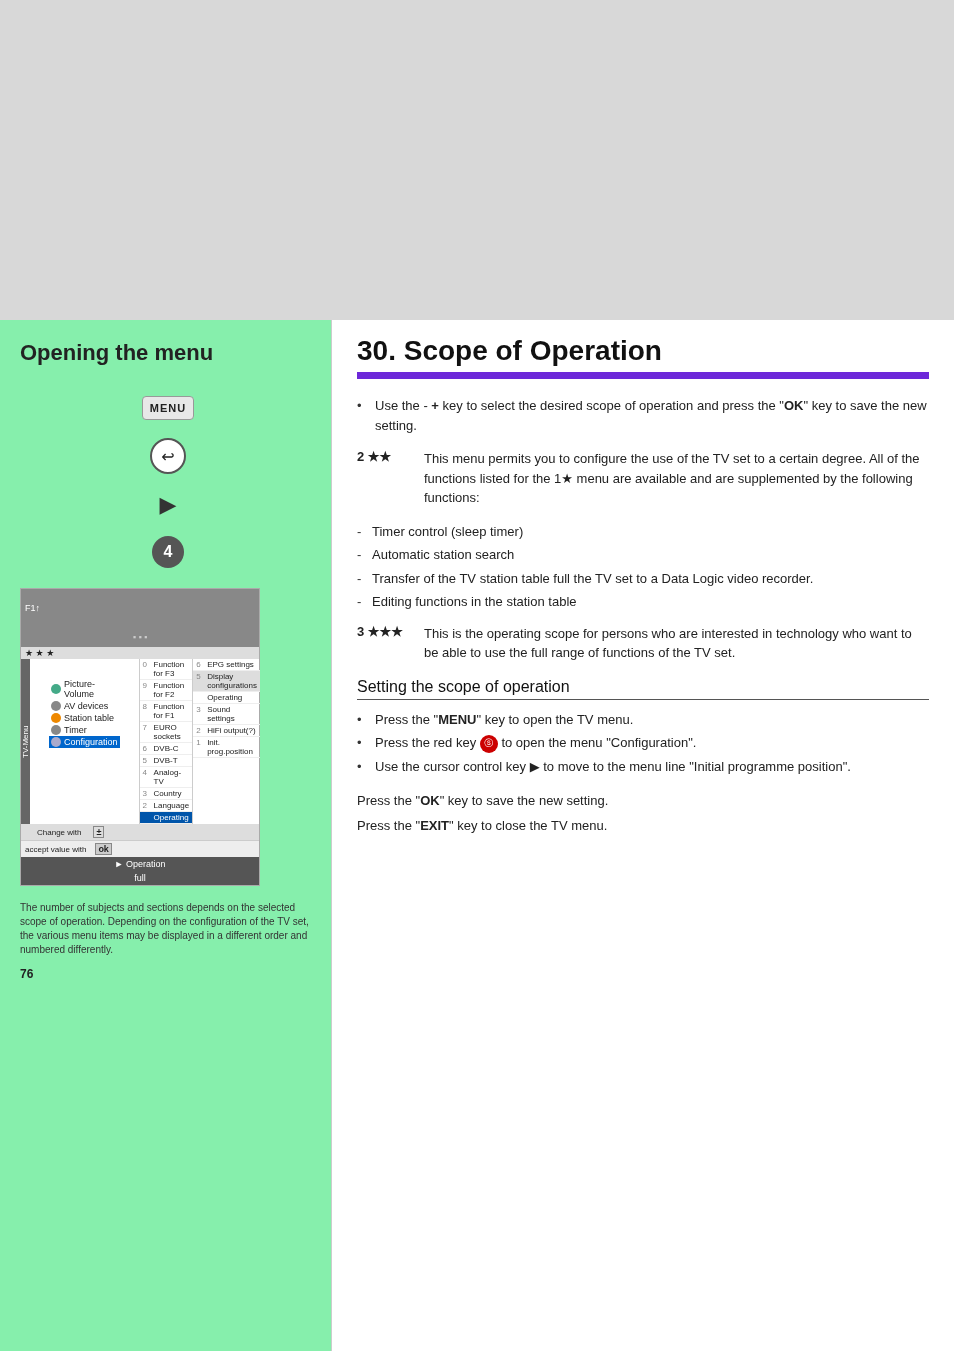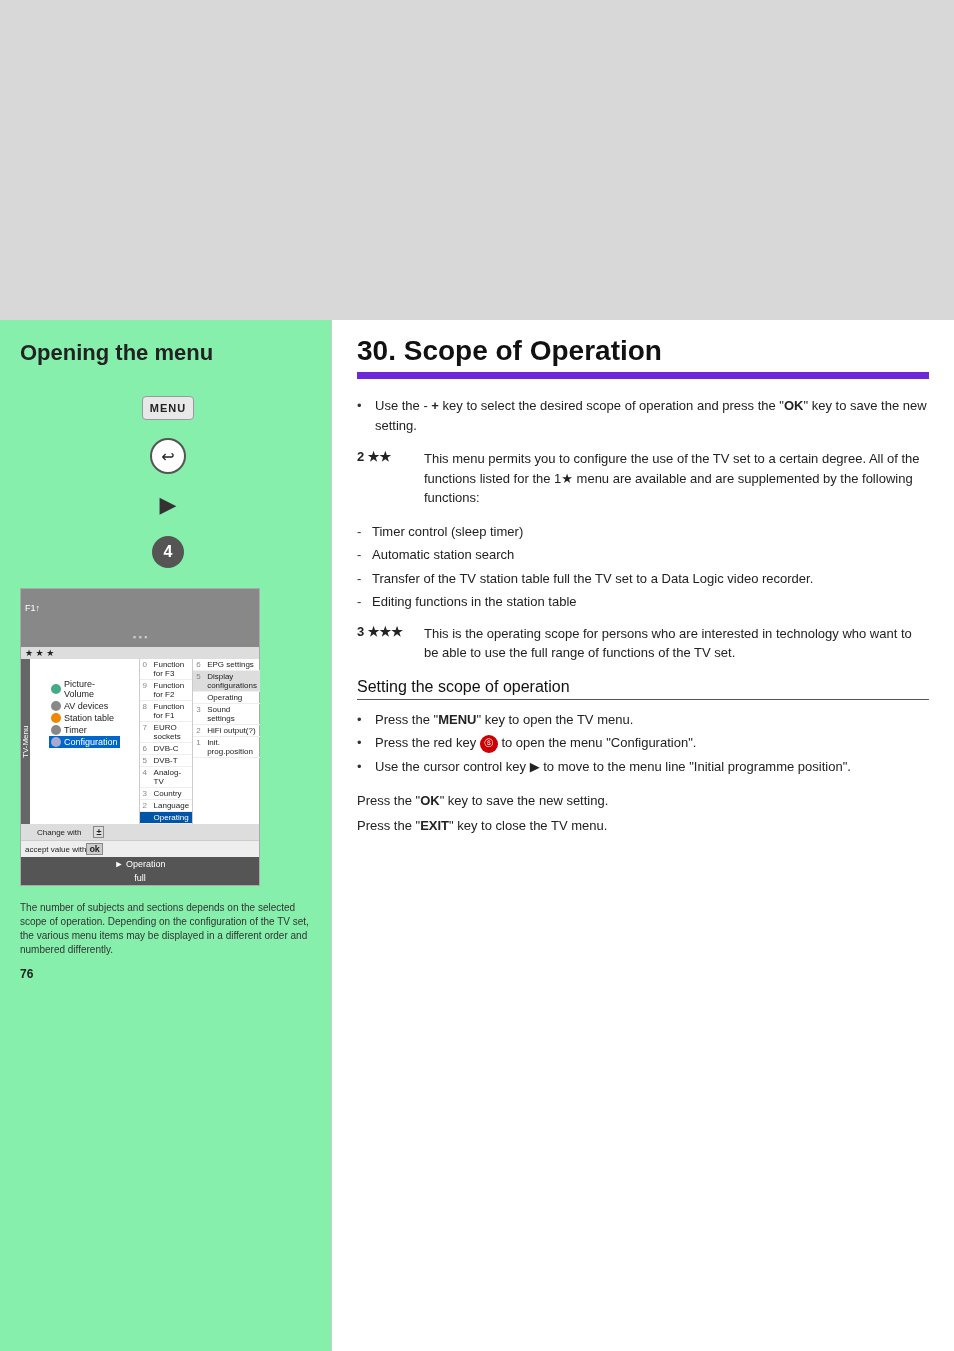--- a/index.html
+++ b/index.html
@@ -215,21 +215,21 @@
       align-items: center;
       gap: 12px;
     }
 
     .tv-menu-footer-bottom {
       background: #eee;
       font-size: 8px;
       padding: 2px 4px;
       display: flex;
       align-items: center;
-      gap: 0;
+      gap: 9px;
       border-top: 1px solid #ccc;
     }
 
     .operation-bar {
       background: #555;
       color: white;
       font-size: 9px;
       padding: 2px 4px;
       display: flex;
       gap: 4px;

